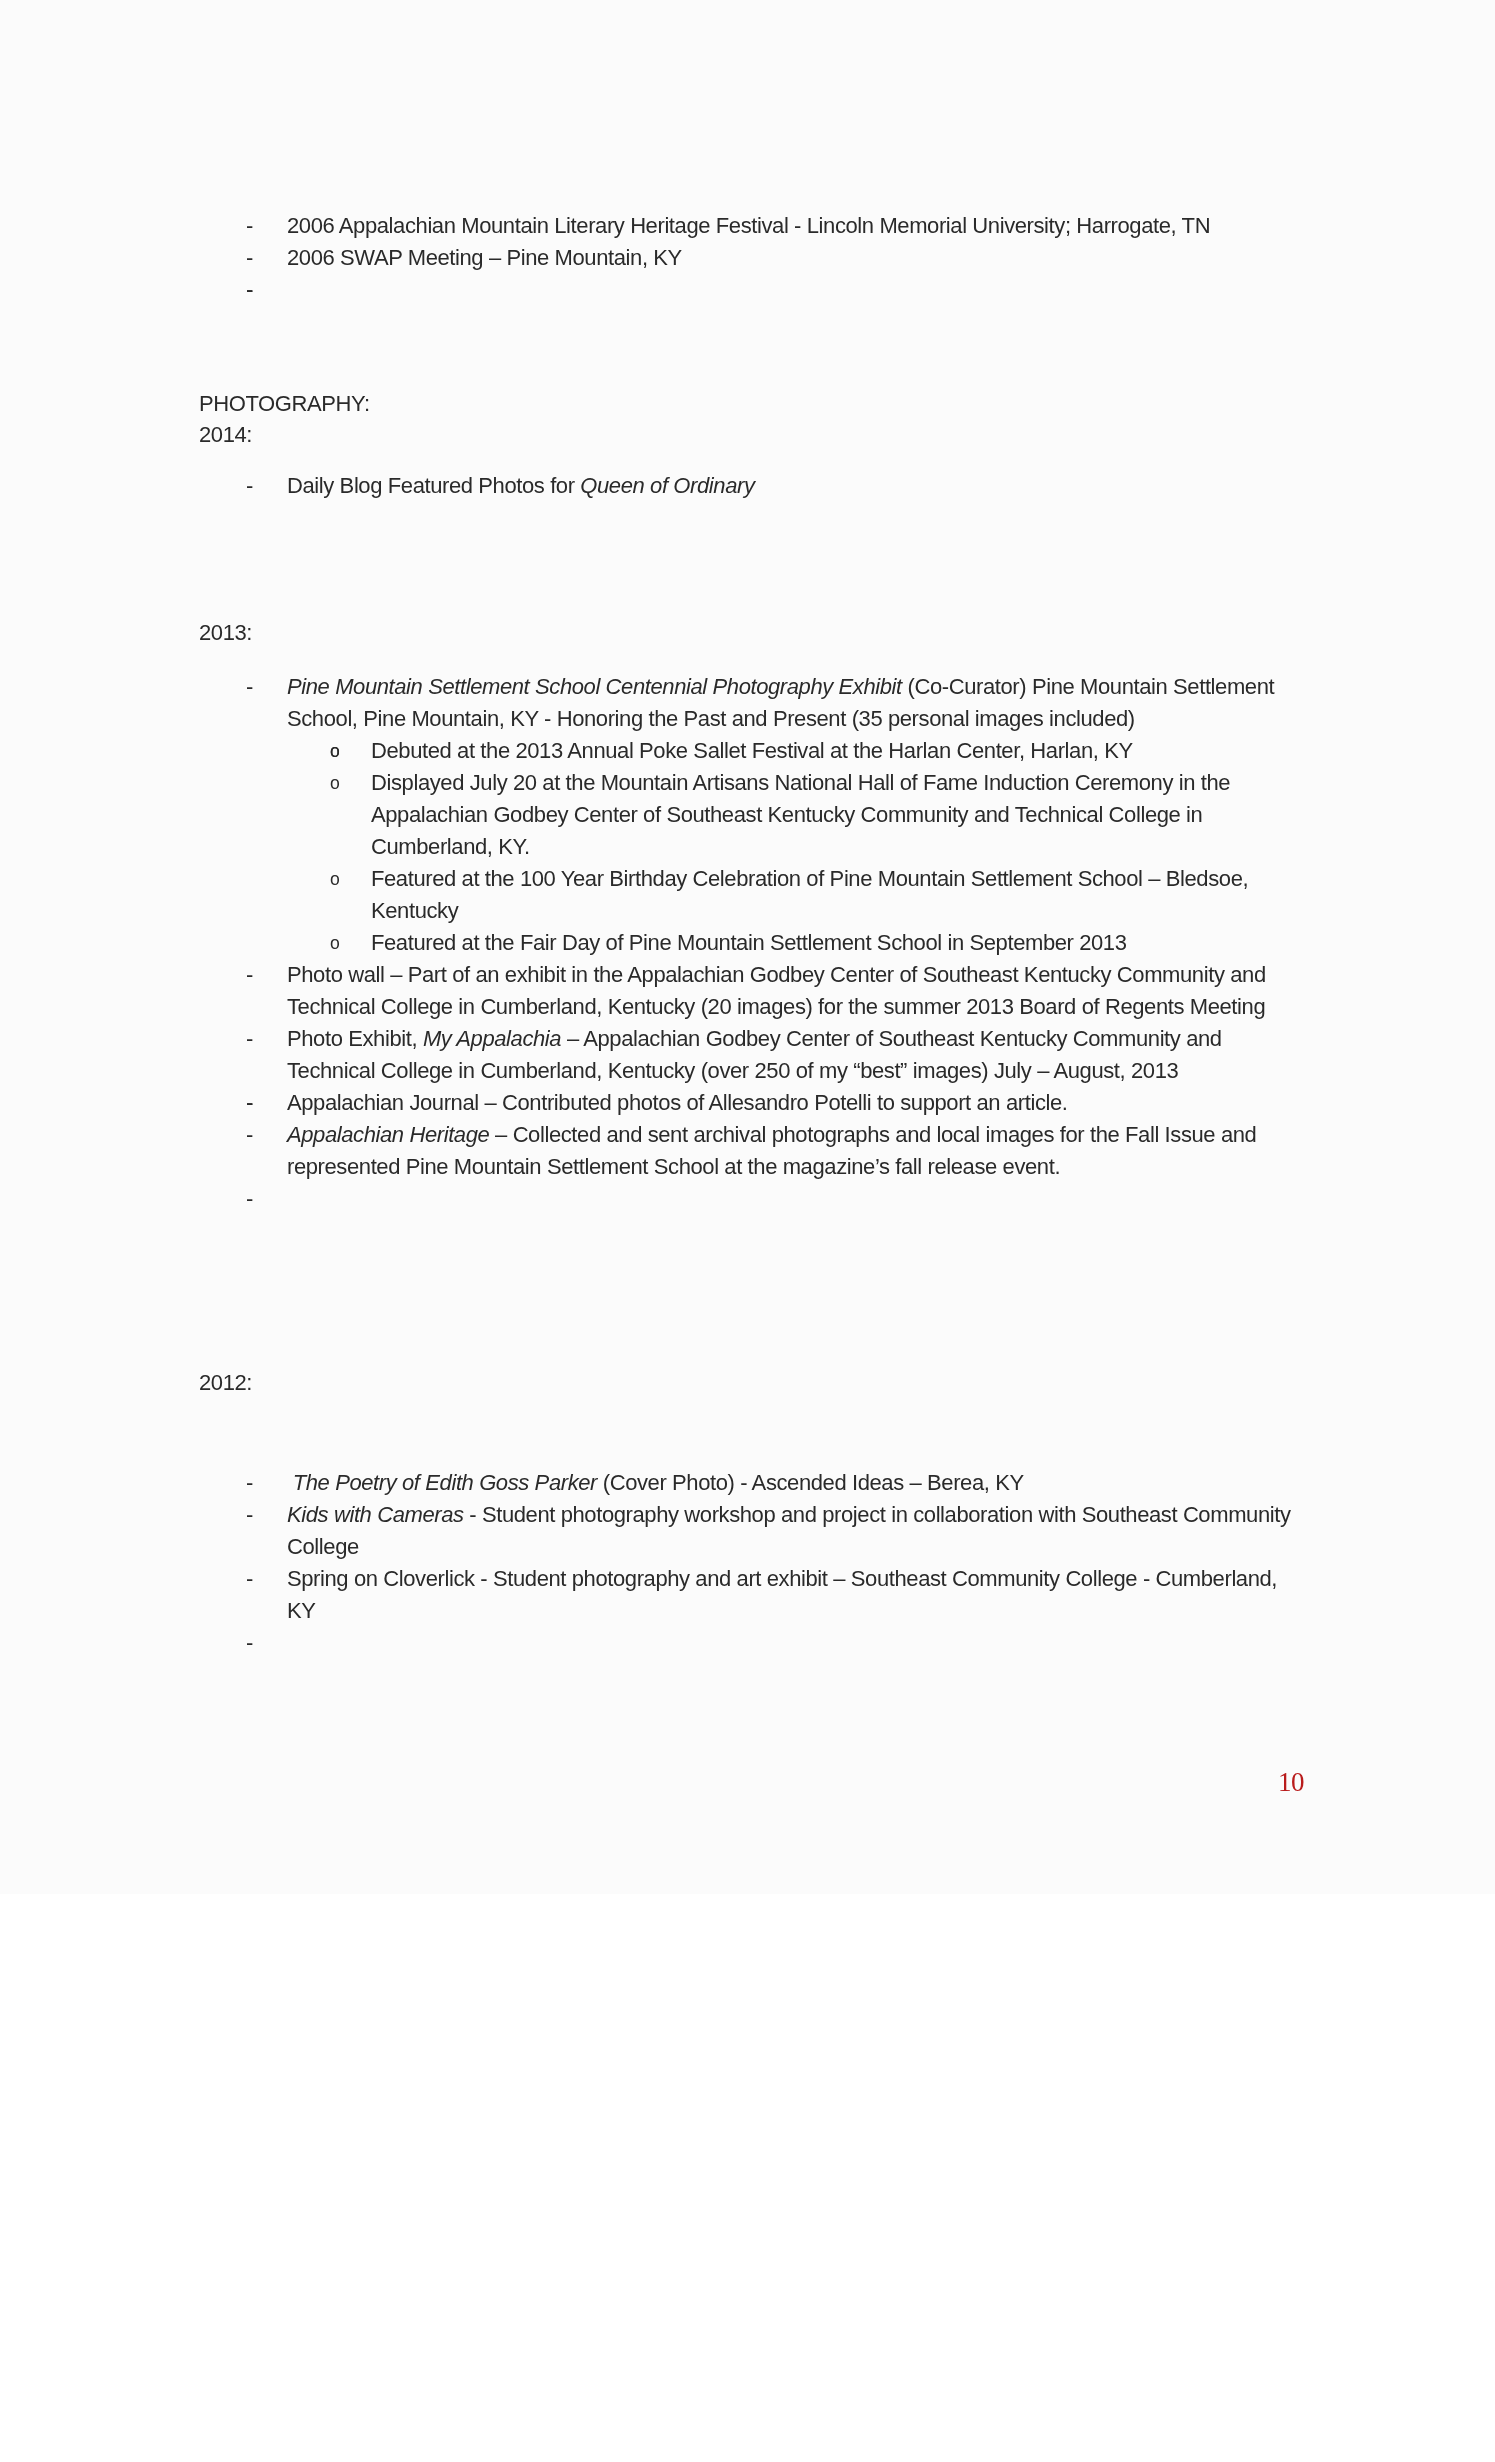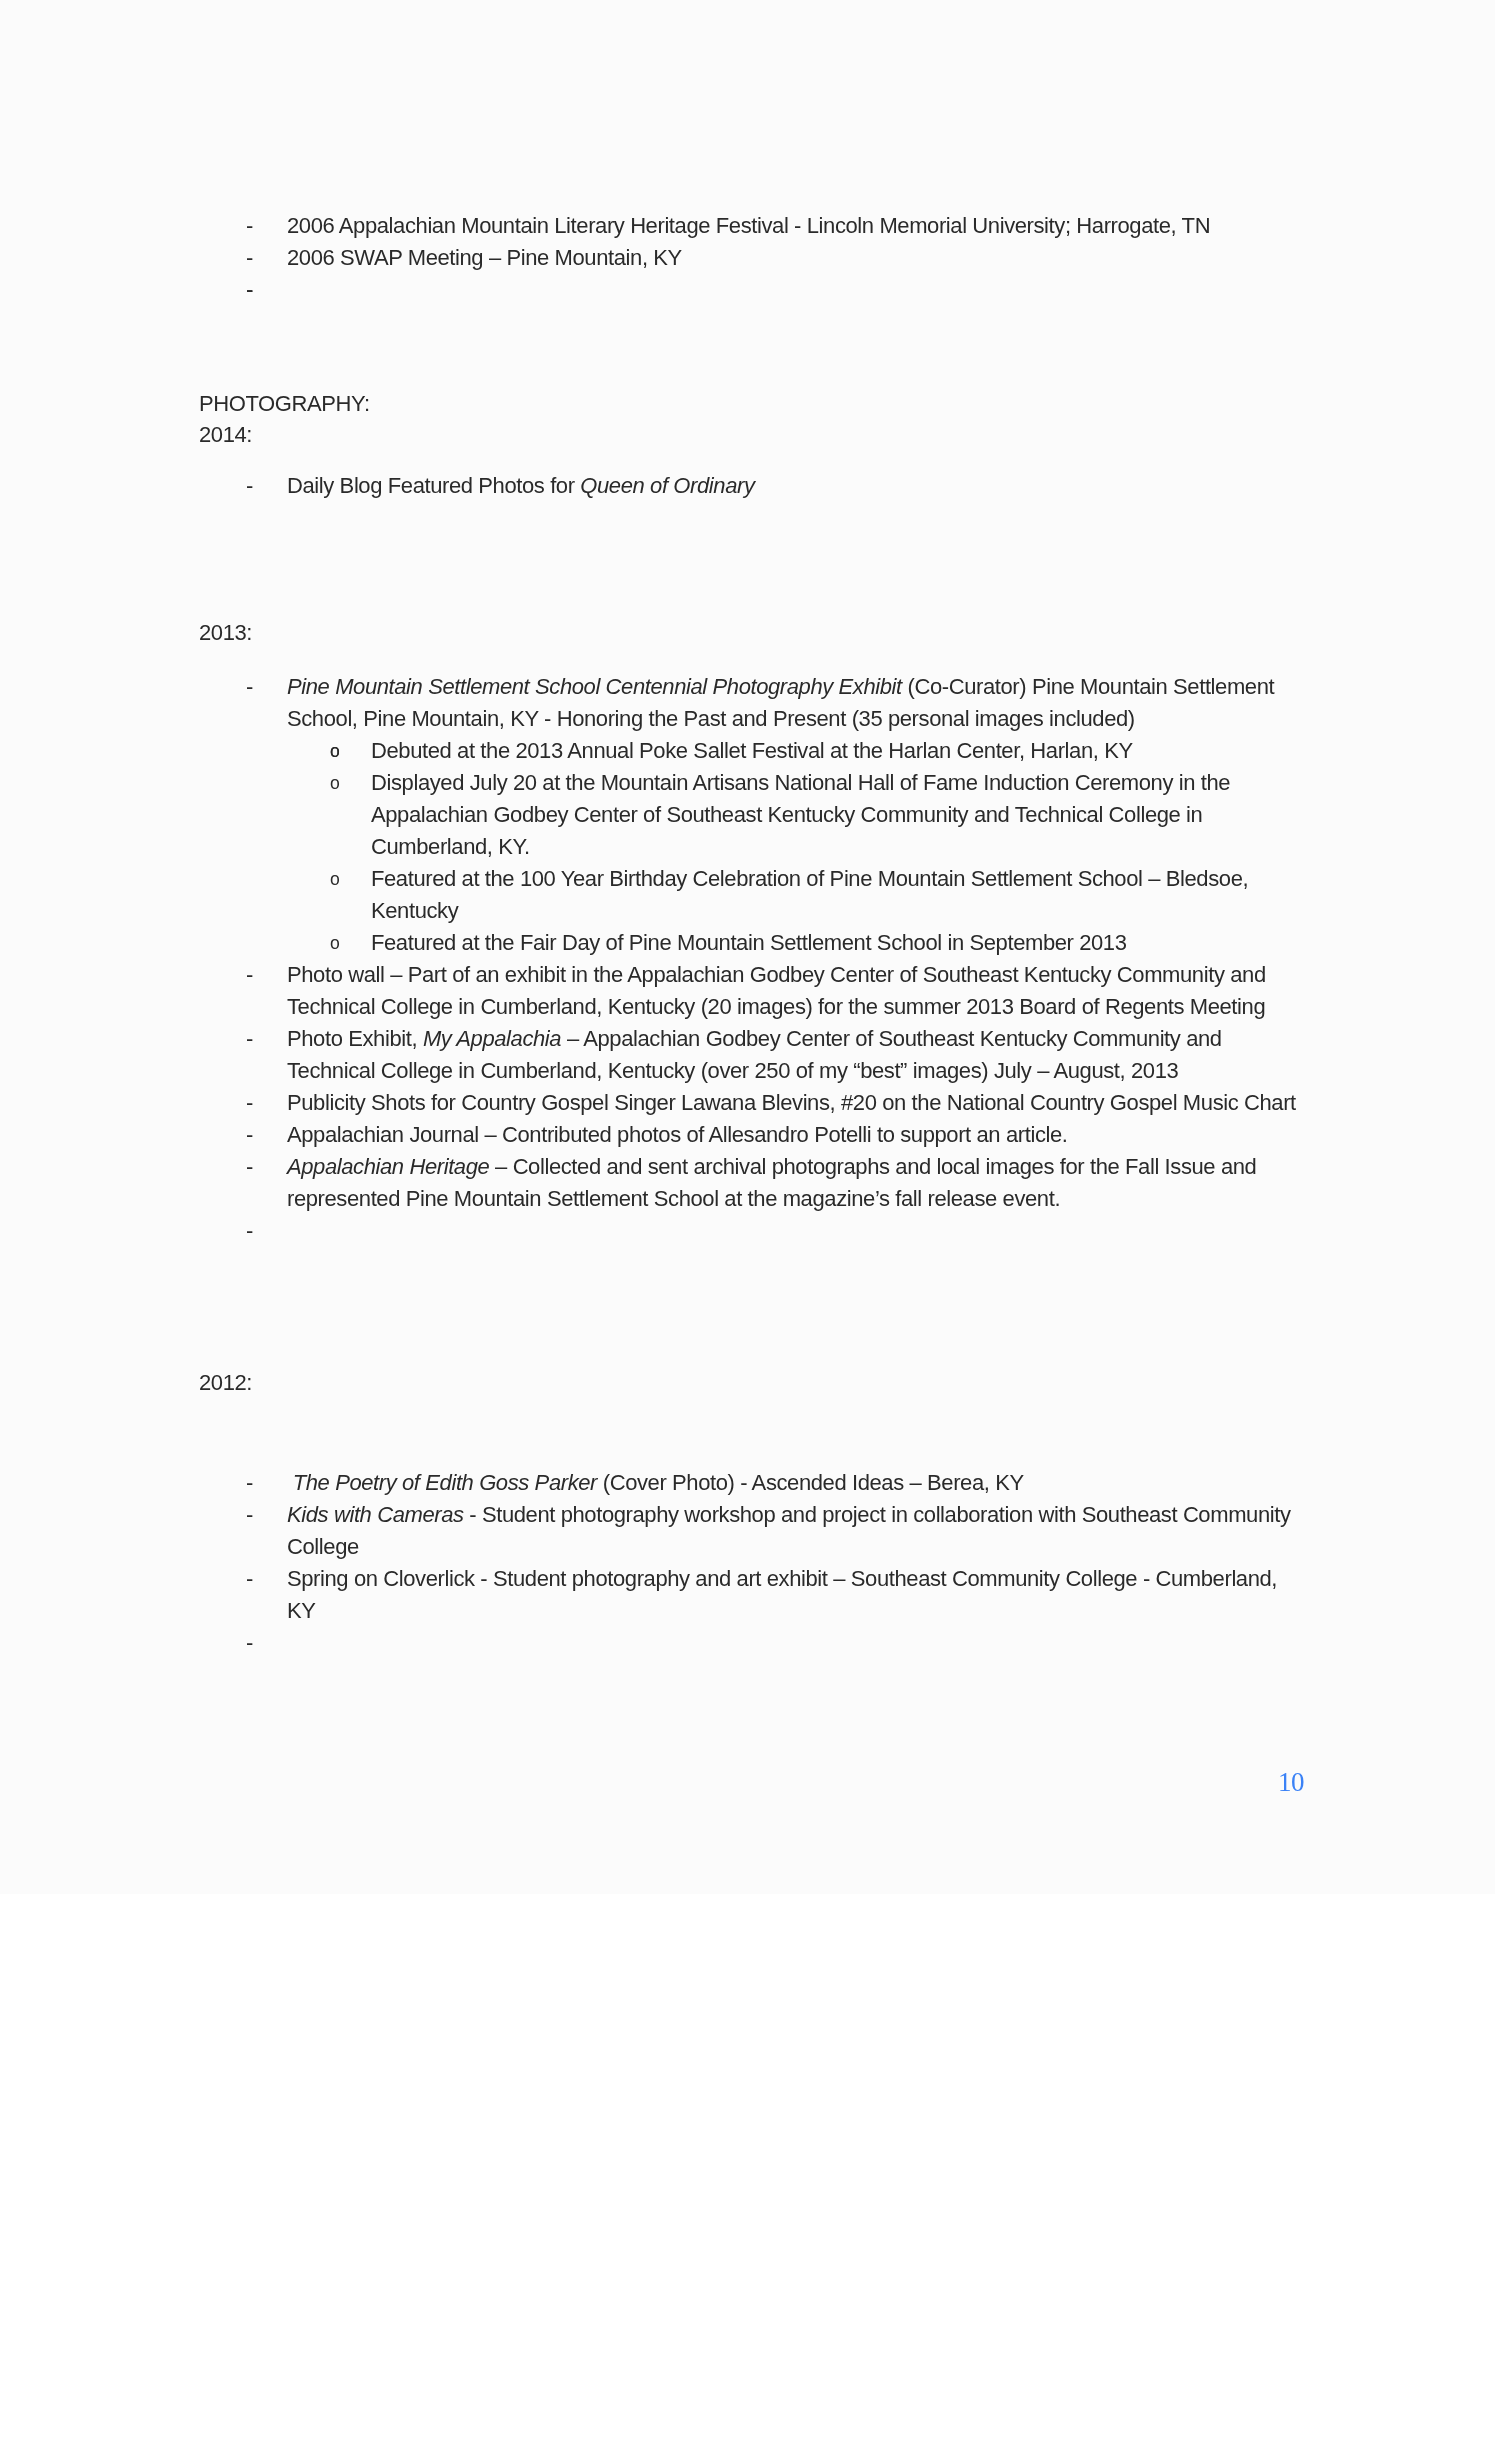--- a/index.html
+++ b/index.html
@@ -17,21 +17,21 @@
     }
     .block { position: absolute; left: 0; width: 1495px; }
     .label { position: absolute; left: 199px; white-space: nowrap; }
     .item { position: relative; padding-left: 287px; width: 1014px; }
     .item .dash { position: absolute; left: 246px; top: 0; }
     .sub { position: relative; padding-left: 371px; width: 931px; }
     .sub .circ { position: absolute; left: 330px; top: 0; font-size: 17.6px; }
     em, .it { }
     .page-num {
       position: absolute; left: 1278px; top: 1766px;
-      font-family: "Liberation Serif", serif; font-size: 27px; color: #3b82f6;
+      font-family: "Liberation Serif", serif; font-size: 27px; color: #b91c1c;
     }
   </style>
 </head>
 <body>
 
 <div class="scan"></div>
 
 <div class="content">
 
   <div class="block" style="top:210px">
@@ -92,21 +92,20 @@
     <div class="item">
       <span class="dash">-</span>
       <span>Photo wall – Part of an exhibit in the Appalachian Godbey Center of Southeast Kentucky Community and Technical College in Cumberland, Kentucky (20 images) for the summer 2013 Board of Regents Meeting</span>
     </div>
     <div class="item">
       <span class="dash">-</span>
       <span>Photo Exhibit, </span><em>My Appalachia</em><span> – Appalachian Godbey Center of Southeast Kentucky Community and Technical College in Cumberland, Kentucky (over 250 of my “best” images) July – August, 2013</span>
     </div>
     <div class="item">
       <span class="dash">-</span>
-      <span>Publicity Shots for Country Gospel Singer Lawana Blevins, #20 on the National Country Gospel Music Chart</span>
     </div>
     <div class="item">
       <span class="dash">-</span>
       <span>Appalachian Journal – Contributed photos of Allesandro Potelli to support an article.</span>
     </div>
     <div class="item">
       <span class="dash">-</span>
       <em>Appalachian Heritage</em><span> – Collected and sent archival photographs and local images for the Fall Issue and represented Pine Mountain Settlement School at the magazine’s fall release event.</span>
     </div>
     <div class="item">

